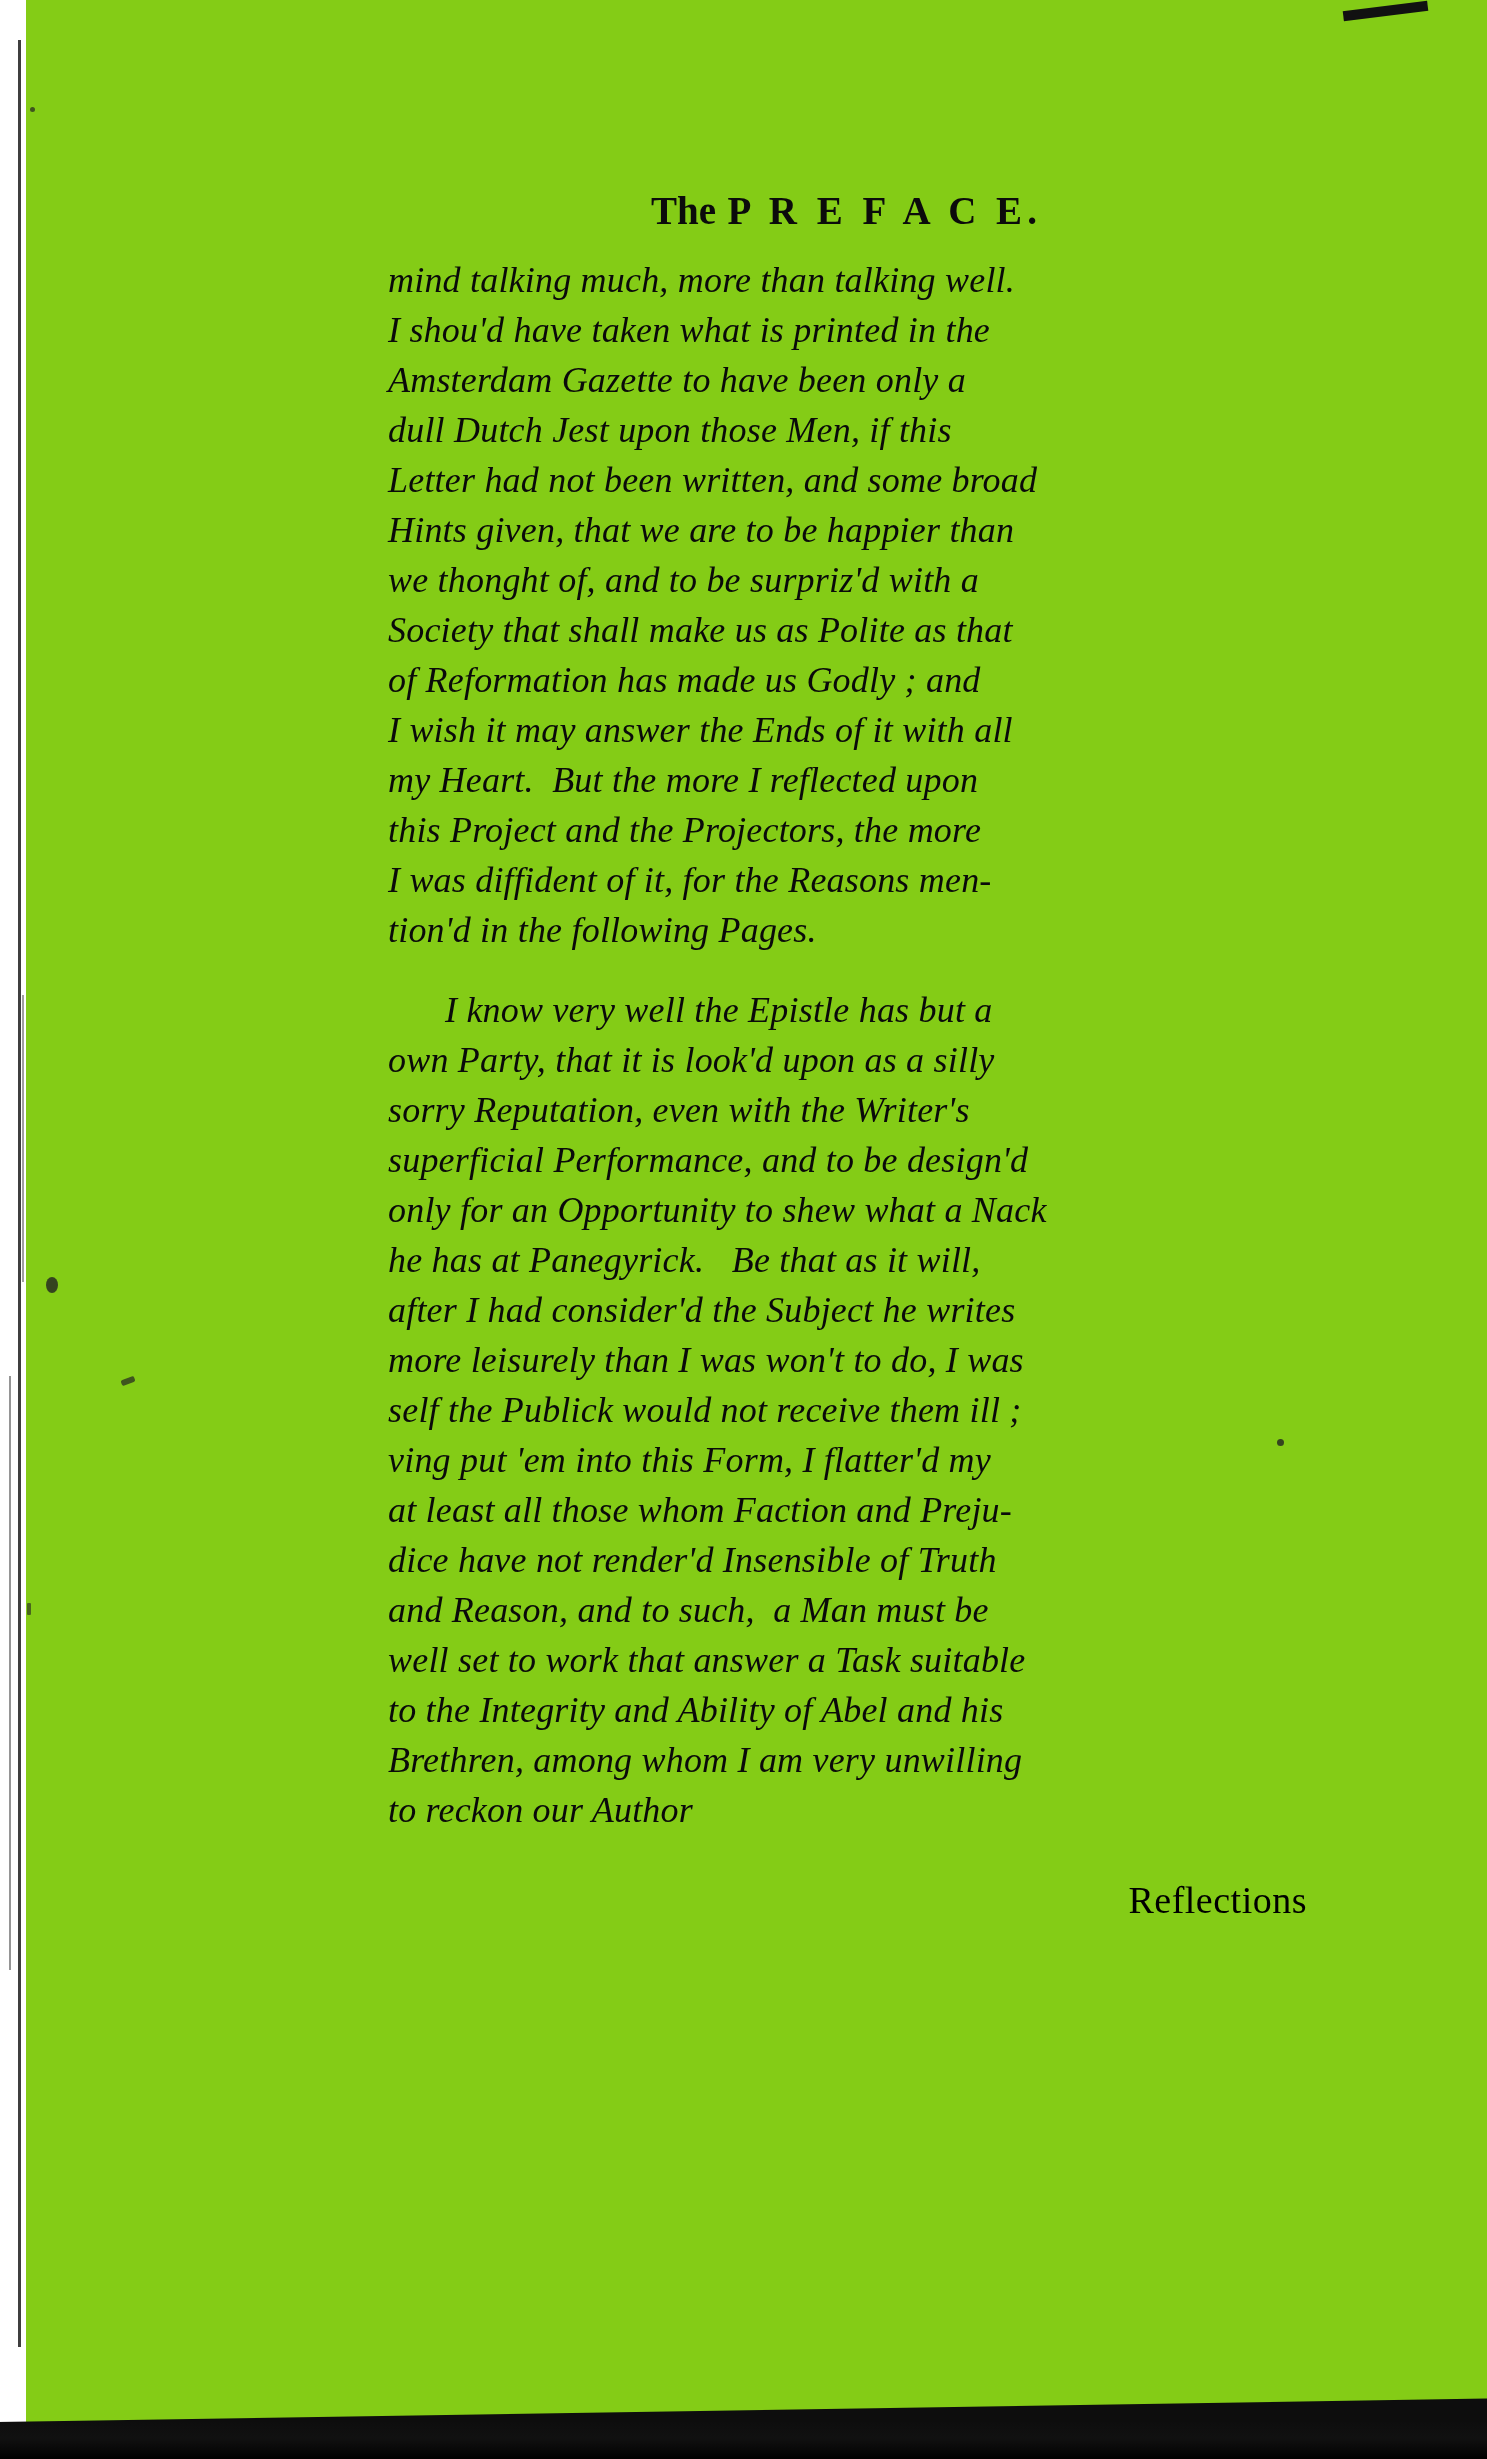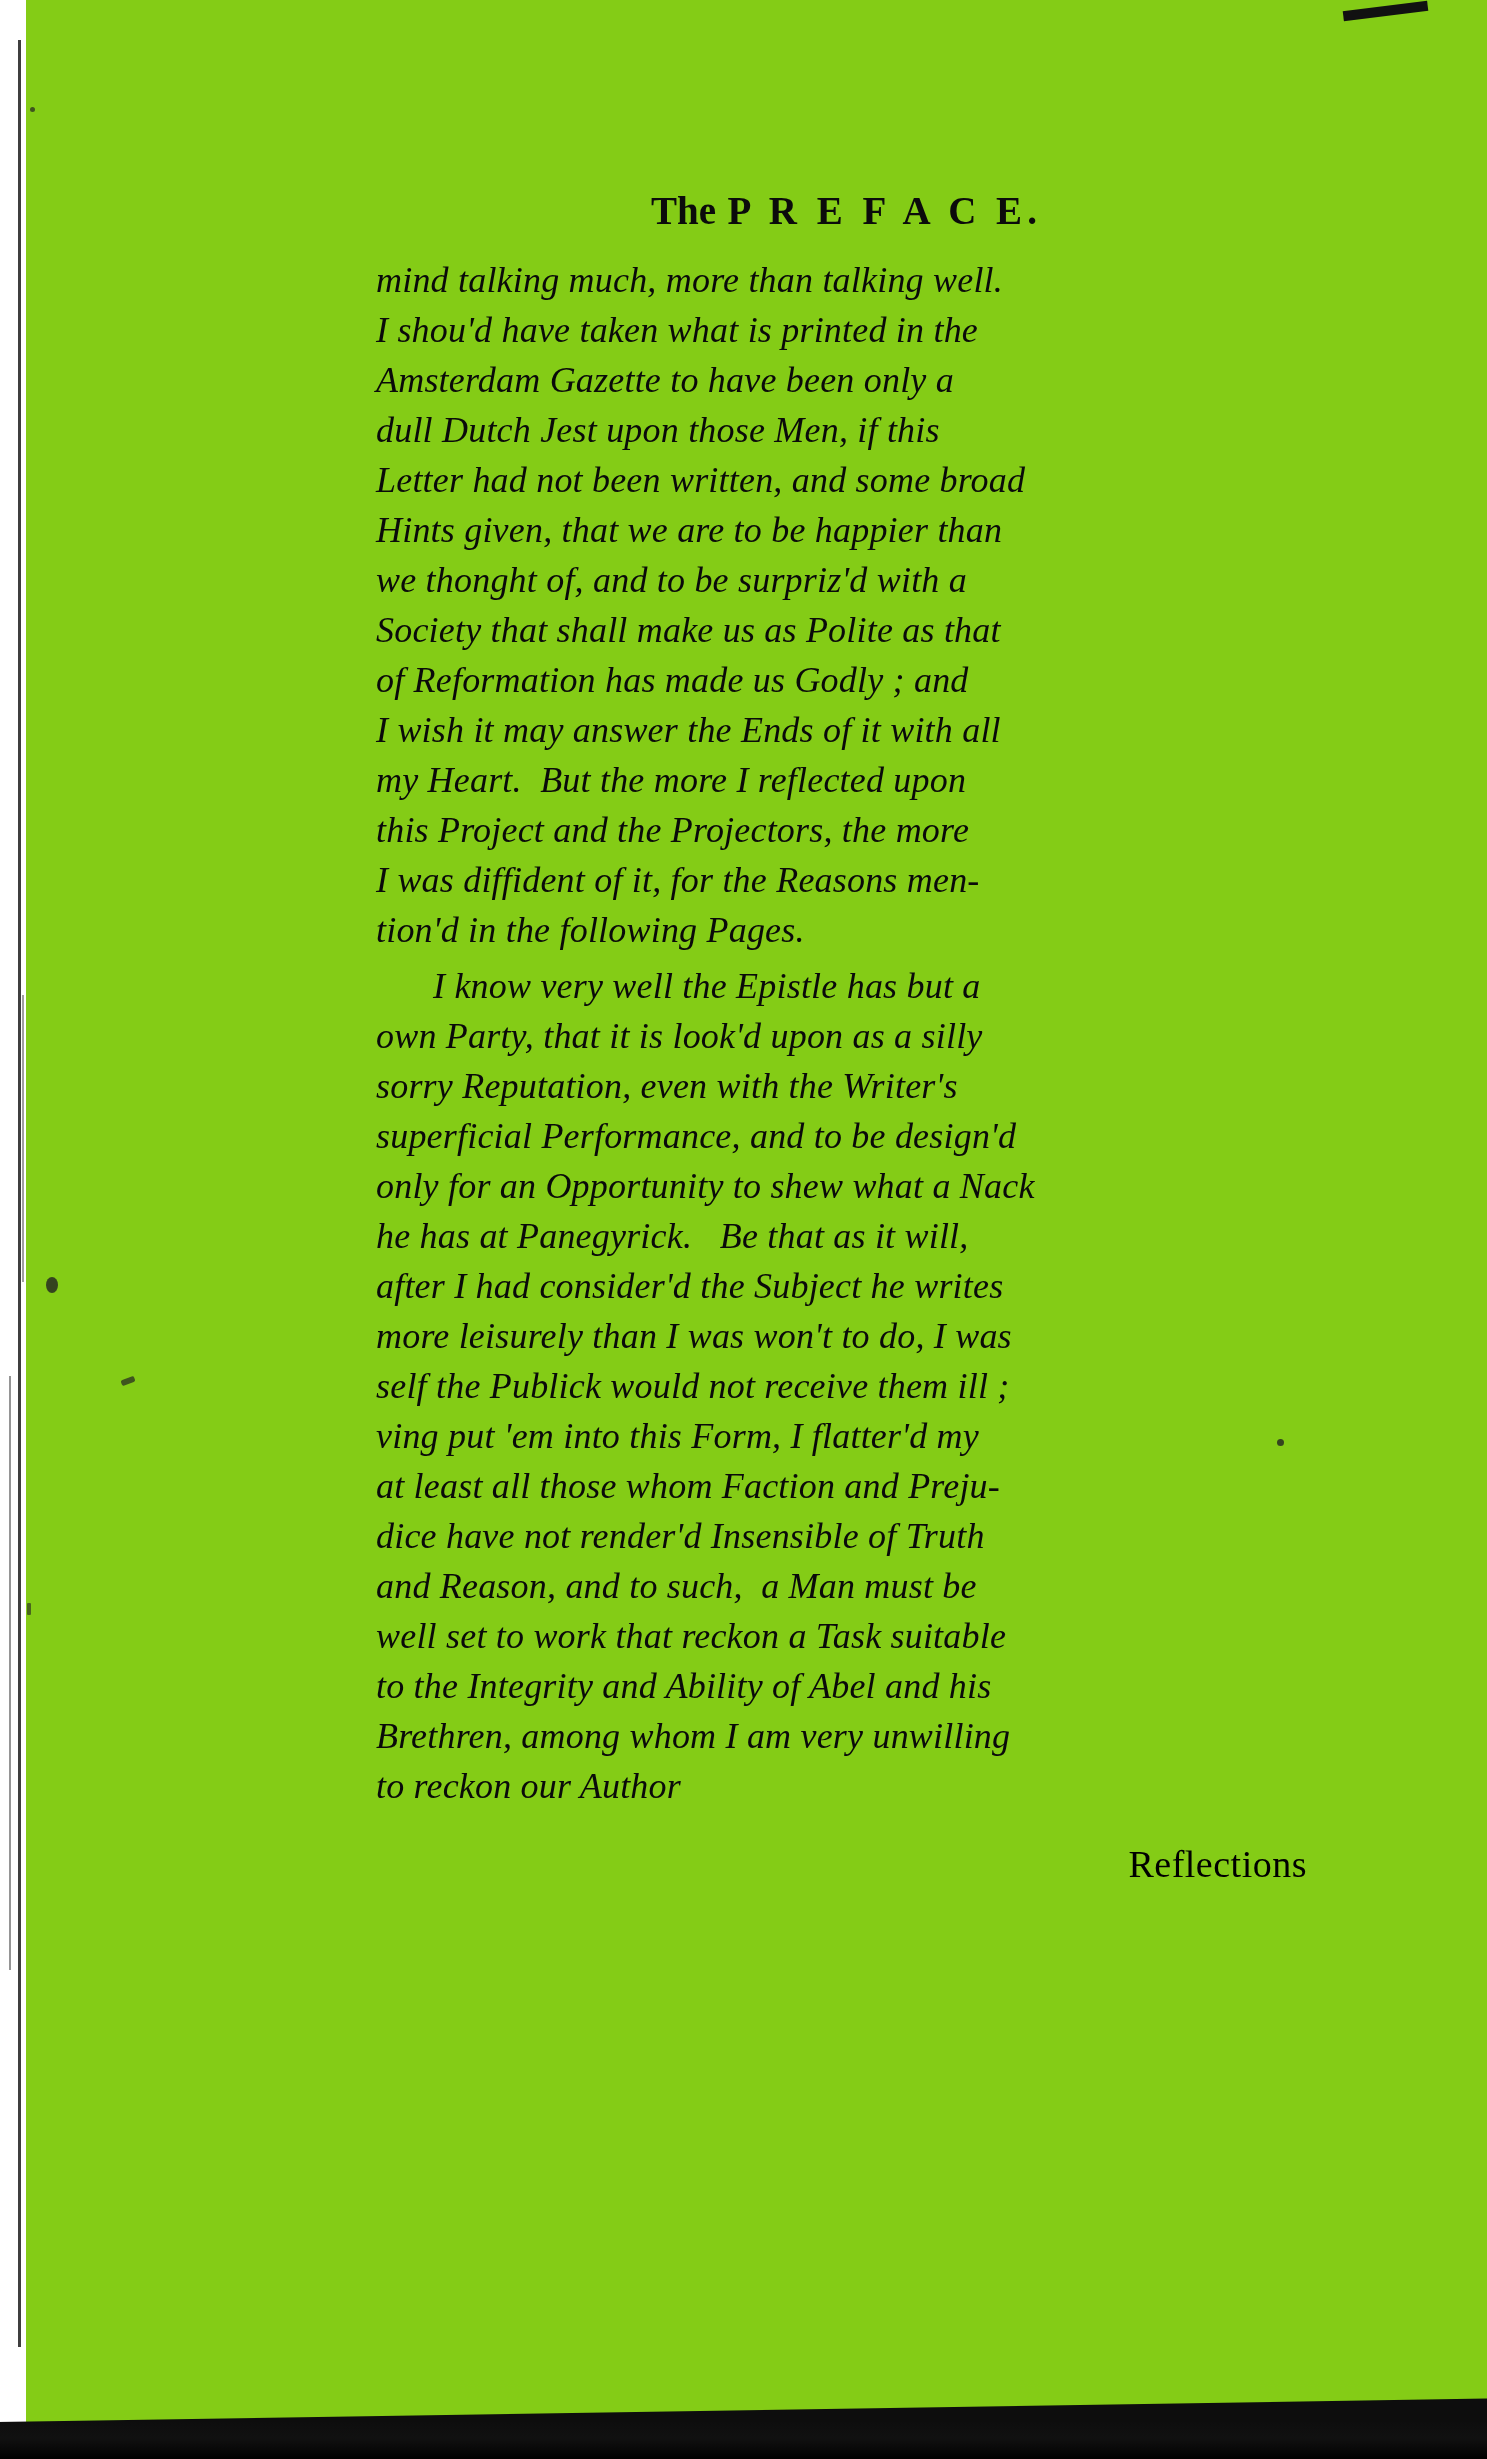--- a/index.html
+++ b/index.html
@@ -88,21 +88,21 @@
     letter-spacing: 1.5px;
     color: #0b0b0b;
     margin: 0 0 22px 0;
     font-weight: 600;
     font-family: "Liberation Serif", serif;
   }
   .heading .ttl { letter-spacing: 0px; }
   .heading .spaced { letter-spacing: 5px; }
 
   .para {
-    margin: 0;
+    margin: 12px;
     color: #0a0a0a;
   }
   .line {
     display: block;
     font-style: italic;
     font-size: 36px;
     line-height: 50px;
     white-space: pre;
     letter-spacing: 0.2px;
     font-family: "Liberation Serif", serif;
@@ -169,21 +169,21 @@
       <span class="line">superficial Performance, and to be design'd</span>
       <span class="line">only for an Opportunity to shew what a Nack</span>
       <span class="line">he has at Panegyrick.   Be that as it will,</span>
       <span class="line">after I had consider'd the Subject he writes</span>
       <span class="line">more leisurely than I was won't to do, I was</span>
       <span class="line">self the Publick would not receive them ill ;</span>
       <span class="line">ving put 'em into this Form, I flatter'd my</span>
       <span class="line">at least all those whom Faction and Preju-</span>
       <span class="line">dice have not render'd Insensible of Truth</span>
       <span class="line">and Reason, and to such,  a Man must be</span>
-      <span class="line">well set to work that reckon a Task suitable</span>
+      <span class="line">well set to work that answer a Task suitable</span>
       <span class="line">to the Integrity and Ability of Abel and his</span>
       <span class="line">Brethren, among whom I am very unwilling</span>
       <span class="line">to reckon our Author</span>
     </div>
 
     <span class="catchword">Reflections</span>
 
   </div>
 
   <div class="edge-bottom-skew"></div>

